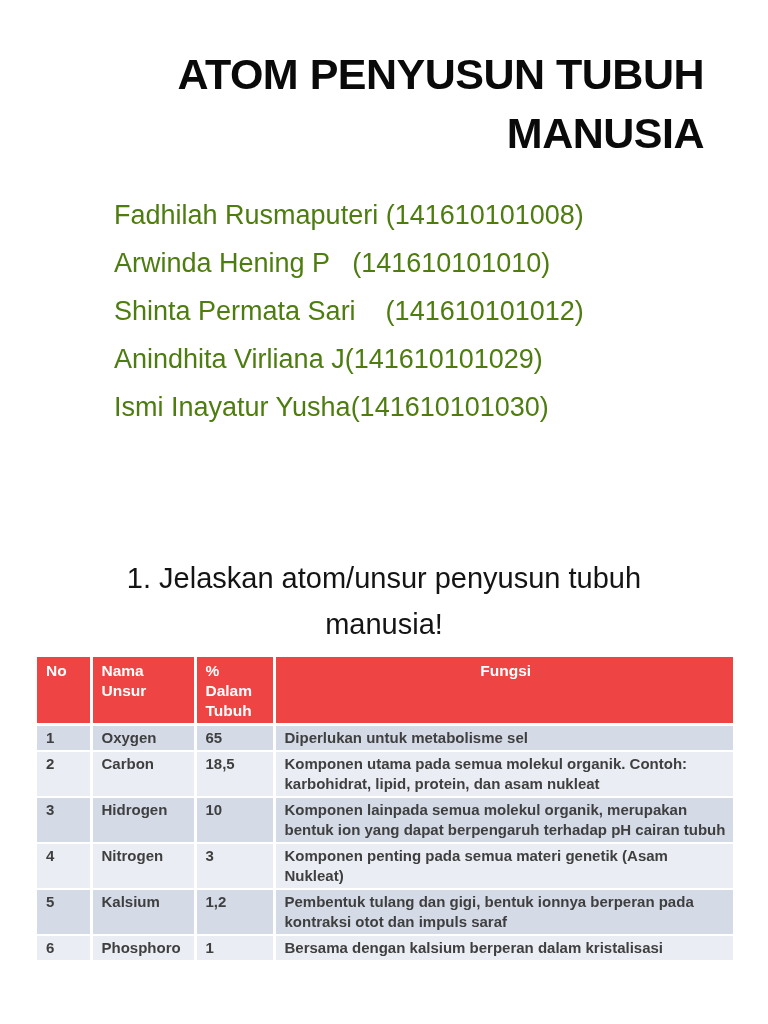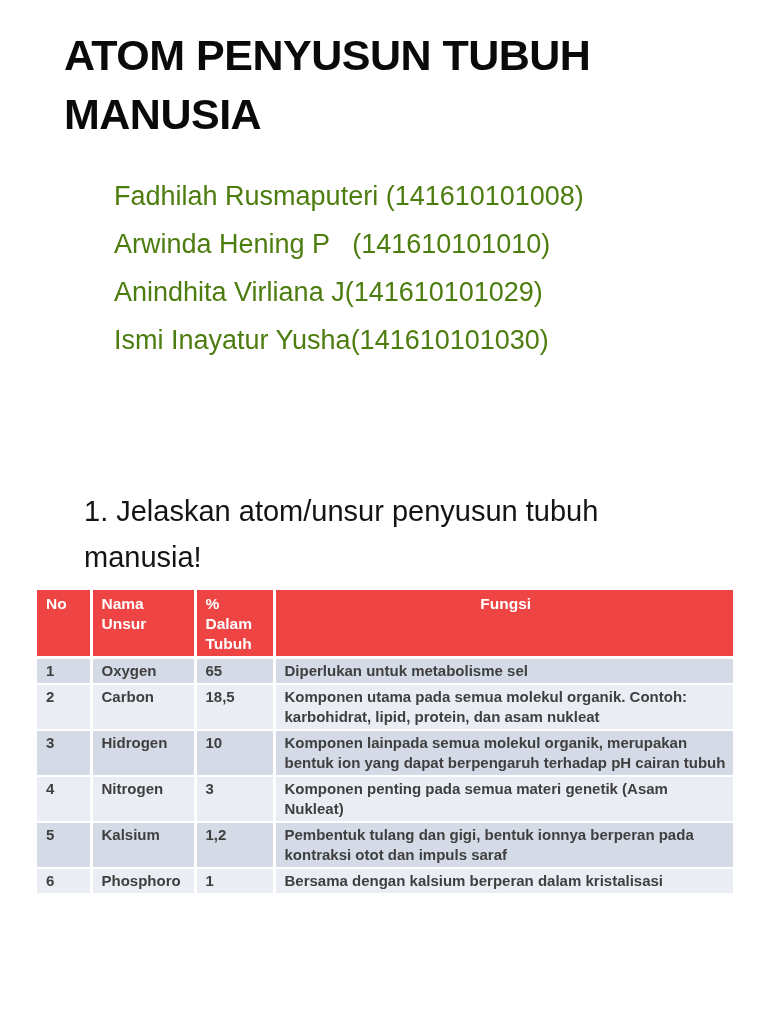--- a/index.html
+++ b/index.html
@@ -14,42 +14,42 @@
     font-family: "Liberation Sans", sans-serif;
     color: #111111;
   }
   .slide {
     width: 768px;
     height: 1024px;
     position: relative;
     background: #ffffff;
   }
   .slide-title {
-    margin: 26px auto 0 auto;
+    margin: 45px auto 0 auto;
     max-width: 640px;
-    text-align: left;
+    text-align: right;
     font-size: 43px;
     line-height: 59px;
     font-weight: bold;
     letter-spacing: -0.5px;
     color: #0a0a0a;
   }
   .members {
     margin: 28px 0 0 114px;
   }
   .member-line {
     font-size: 27px;
     line-height: 48px;
     white-space: pre;
     color: #4d7c0f;
   }
   .question-heading {
     margin: 124px auto 0 auto;
     width: 600px;
-    text-align: left;
+    text-align: center;
     font-size: 29px;
     line-height: 46px;
     font-weight: normal;
     color: #141414;
   }
   table.unsur-table {
     margin: 10px 0 0 37px;
     width: 696px;
     border-collapse: collapse;
     table-layout: fixed;
@@ -92,20 +92,21 @@
 </head>
 <body>
 
 <div class="slide">
 
   <div class="slide-title">ATOM PENYUSUN TUBUH MANUSIA</div>
 
   <div class="members">
     <div class="member-line">Fadhilah Rusmaputeri (141610101008)</div>
     <div class="member-line">Arwinda Hening P   (141610101010)</div>
+    <div class="member-line">Shinta Permata Sari    (141610101012)</div>
     <div class="member-line">Anindhita Virliana J(141610101029)</div>
     <div class="member-line">Ismi Inayatur Yusha(141610101030)</div>
   </div>
 
   <div class="question-heading">1. Jelaskan atom/unsur penyusun tubuh manusia!</div>
 
   <table class="unsur-table">
     <colgroup>
       <col class="c-no">
         <col class="c-nama">

